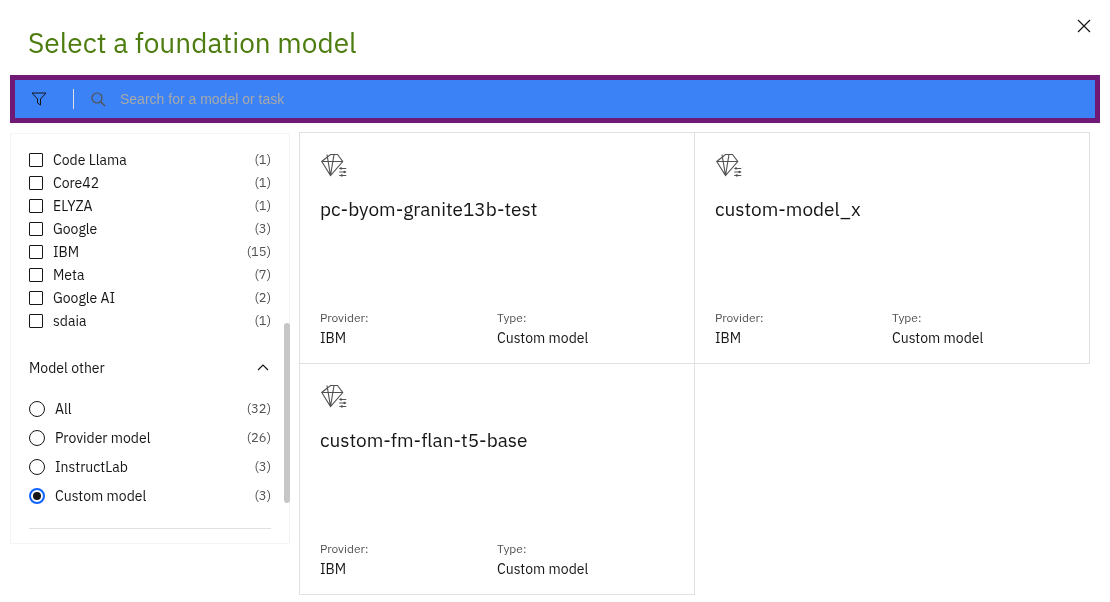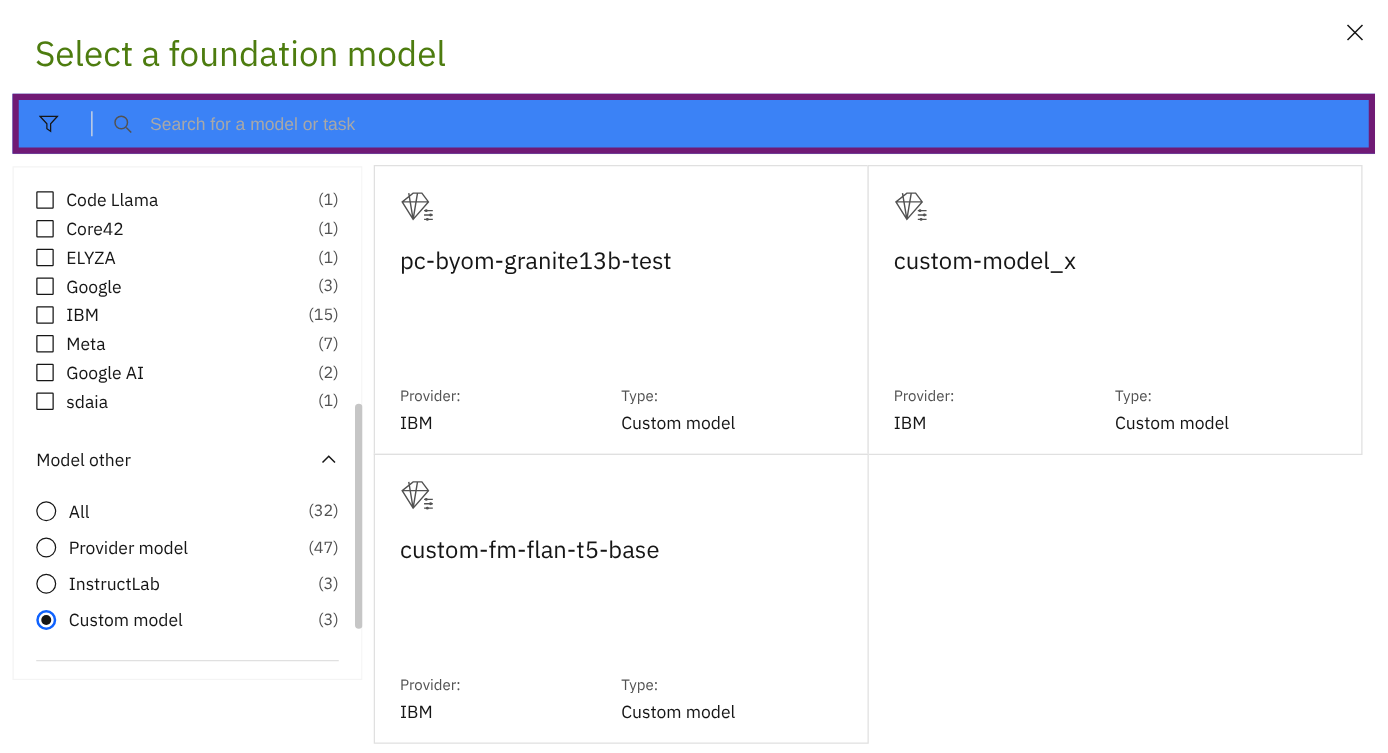--- a/index.html
+++ b/index.html
@@ -321,21 +321,21 @@
 
       <ul class="filter-list">
         <li class="filter-item" style="height:29px">
           <span class="radio"></span>
           <span class="filter-label">All</span>
           <span class="filter-count">(32)</span>
         </li>
         <li class="filter-item" style="height:29px">
           <span class="radio"></span>
           <span class="filter-label">Provider model</span>
-          <span class="filter-count">(47)</span>
+          <span class="filter-count">(26)</span>
         </li>
         <li class="filter-item" style="height:29px">
           <span class="radio"></span>
           <span class="filter-label">InstructLab</span>
           <span class="filter-count">(3)</span>
         </li>
         <li class="filter-item" style="height:29px">
           <span class="radio selected"></span>
           <span class="filter-label">Custom model</span>
           <span class="filter-count">(3)</span>

